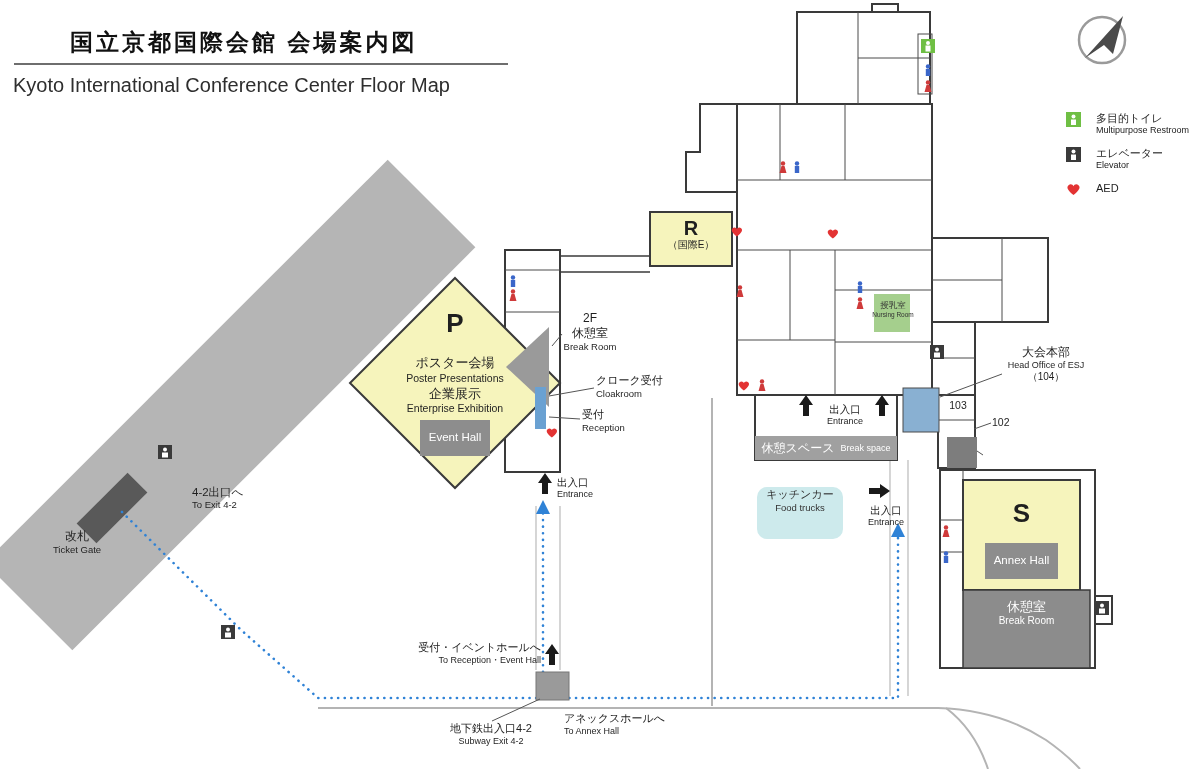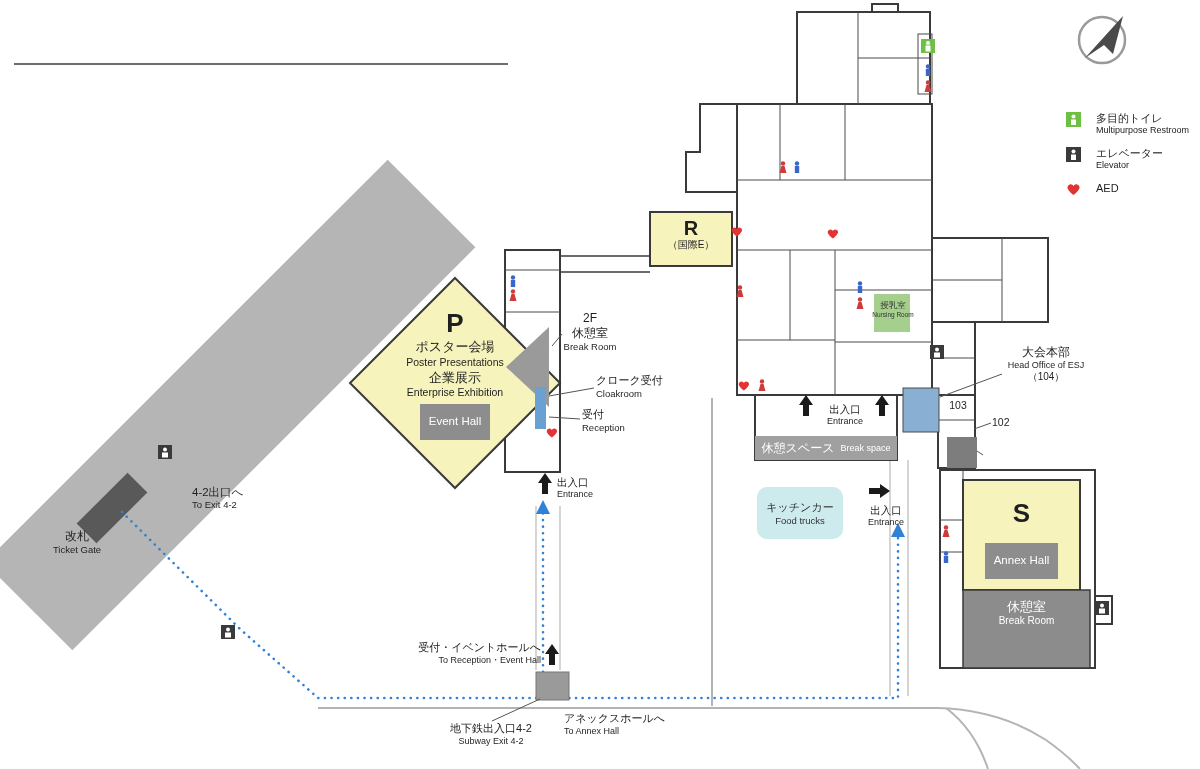--- a/index.html
+++ b/index.html
@@ -216,21 +216,23 @@
           <rect x="-3" y="0.5" width="6" height="5" fill="#fff"></rect>
         </g>
       </g>
 
   <g>
     <circle cx="1102" cy="40" r="23" fill="none" stroke="#9a9a9a" stroke-width="2.5"></circle>
     <polygon points="1123,16 1085,58 1104,45 1113,54" fill="#4a4a4a"></polygon>
   </g>
 </svg>
 
+<div class="lbl" style="left:70px;top:28px;font-size:23px;font-weight:bold;letter-spacing:3px;color:#111">国立京都国際会館 会場案内図</div>
 <div style="position:absolute;left:14px;top:63px;width:494px;height:2px;background:#6e6e6e"></div>
+<div class="lbl" style="left:13px;top:73px;font-size:20px;color:#2e2e2e">Kyoto  International  Conference  Center  Floor  Map</div>
 
 <div class="lbl" style="left:1066px;top:112px">
   <div class="legend-row">
     <svg width="15" height="15">
       <rect width="15" height="15" fill="#6fbf44"></rect>
           <circle cx="7.5" cy="4.5" r="2" fill="#fff"></circle>
       <rect x="5" y="7.5" width="5" height="5.5" fill="#fff"></rect>
         </svg>
     <div>
           <div class="t1">多目的トイレ</div>
@@ -262,21 +264,21 @@
   <div style="font-size:12px">改札</div>
   <div style="font-size:9.5px">Ticket Gate</div>
 </div>
 <div class="lbl" style="left:192px;top:485px">
   <div style="font-size:11.5px">4-2出口へ</div>
   <div style="font-size:9.5px">To Exit 4-2</div>
 </div>
 
 <div class="lbl c" style="left:393px;top:310px;width:124px">
   <div style="font-size:26px;font-weight:bold;line-height:1.05">P</div>
-  <div style="font-size:13px;margin-top:2px">ポスター会場</div>
+  <div style="font-size:13px;margin-top:18px">ポスター会場</div>
   <div style="font-size:10.5px">Poster Presentations</div>
   <div style="font-size:13px;margin-top:1px">企業展示</div>
   <div style="font-size:10.5px">Enterprise Exhibition</div>
   <span class="tag" style="margin-top:5px">Event Hall</span>
 </div>
 
 <div class="lbl c" style="left:650px;top:217px;width:82px">
   <div style="font-size:20px;font-weight:bold;line-height:1.1">R</div>
   <div style="font-size:10px">（国際E）</div>
 </div>
@@ -329,21 +331,21 @@
 </div>
 <div class="lbl c" style="left:940px;top:399px;width:36px;font-size:10.5px">103</div>
 <div class="lbl" style="left:992px;top:416px;font-size:10.5px">102</div>
 
 <div style="position:absolute;left:755px;top:436px;width:142px;height:24px;background:#a0a0a0;
             display:flex;align-items:center;justify-content:center;gap:6px;color:#fff">
   <span style="font-size:12px">休憩スペース</span>
   <span style="font-size:9px">Break space</span>
 </div>
 <div style="position:absolute;left:757px;top:487px;width:86px;height:52px;background:#cdeaec;border-radius:10px;
-            display:flex;flex-direction:column;align-items:center;justify-content:center;color:#333">
+            display:flex;flex-direction:column;align-items:center;justify-content:flex-start;color:#333">
   <div style="font-size:11px">キッチンカー</div>
   <div style="font-size:9.5px">Food trucks</div>
 </div>
 <div class="lbl c wrap" style="left:871px;top:300px;width:44px;color:#333">
   <div style="font-size:8.5px">授乳室</div>
   <div style="font-size:6.5px">Nursing Room</div>
 </div>
 
 <div class="lbl c" style="left:963px;top:500px;width:117px">
   <div style="font-size:26px;font-weight:bold;line-height:1.05">S</div>

